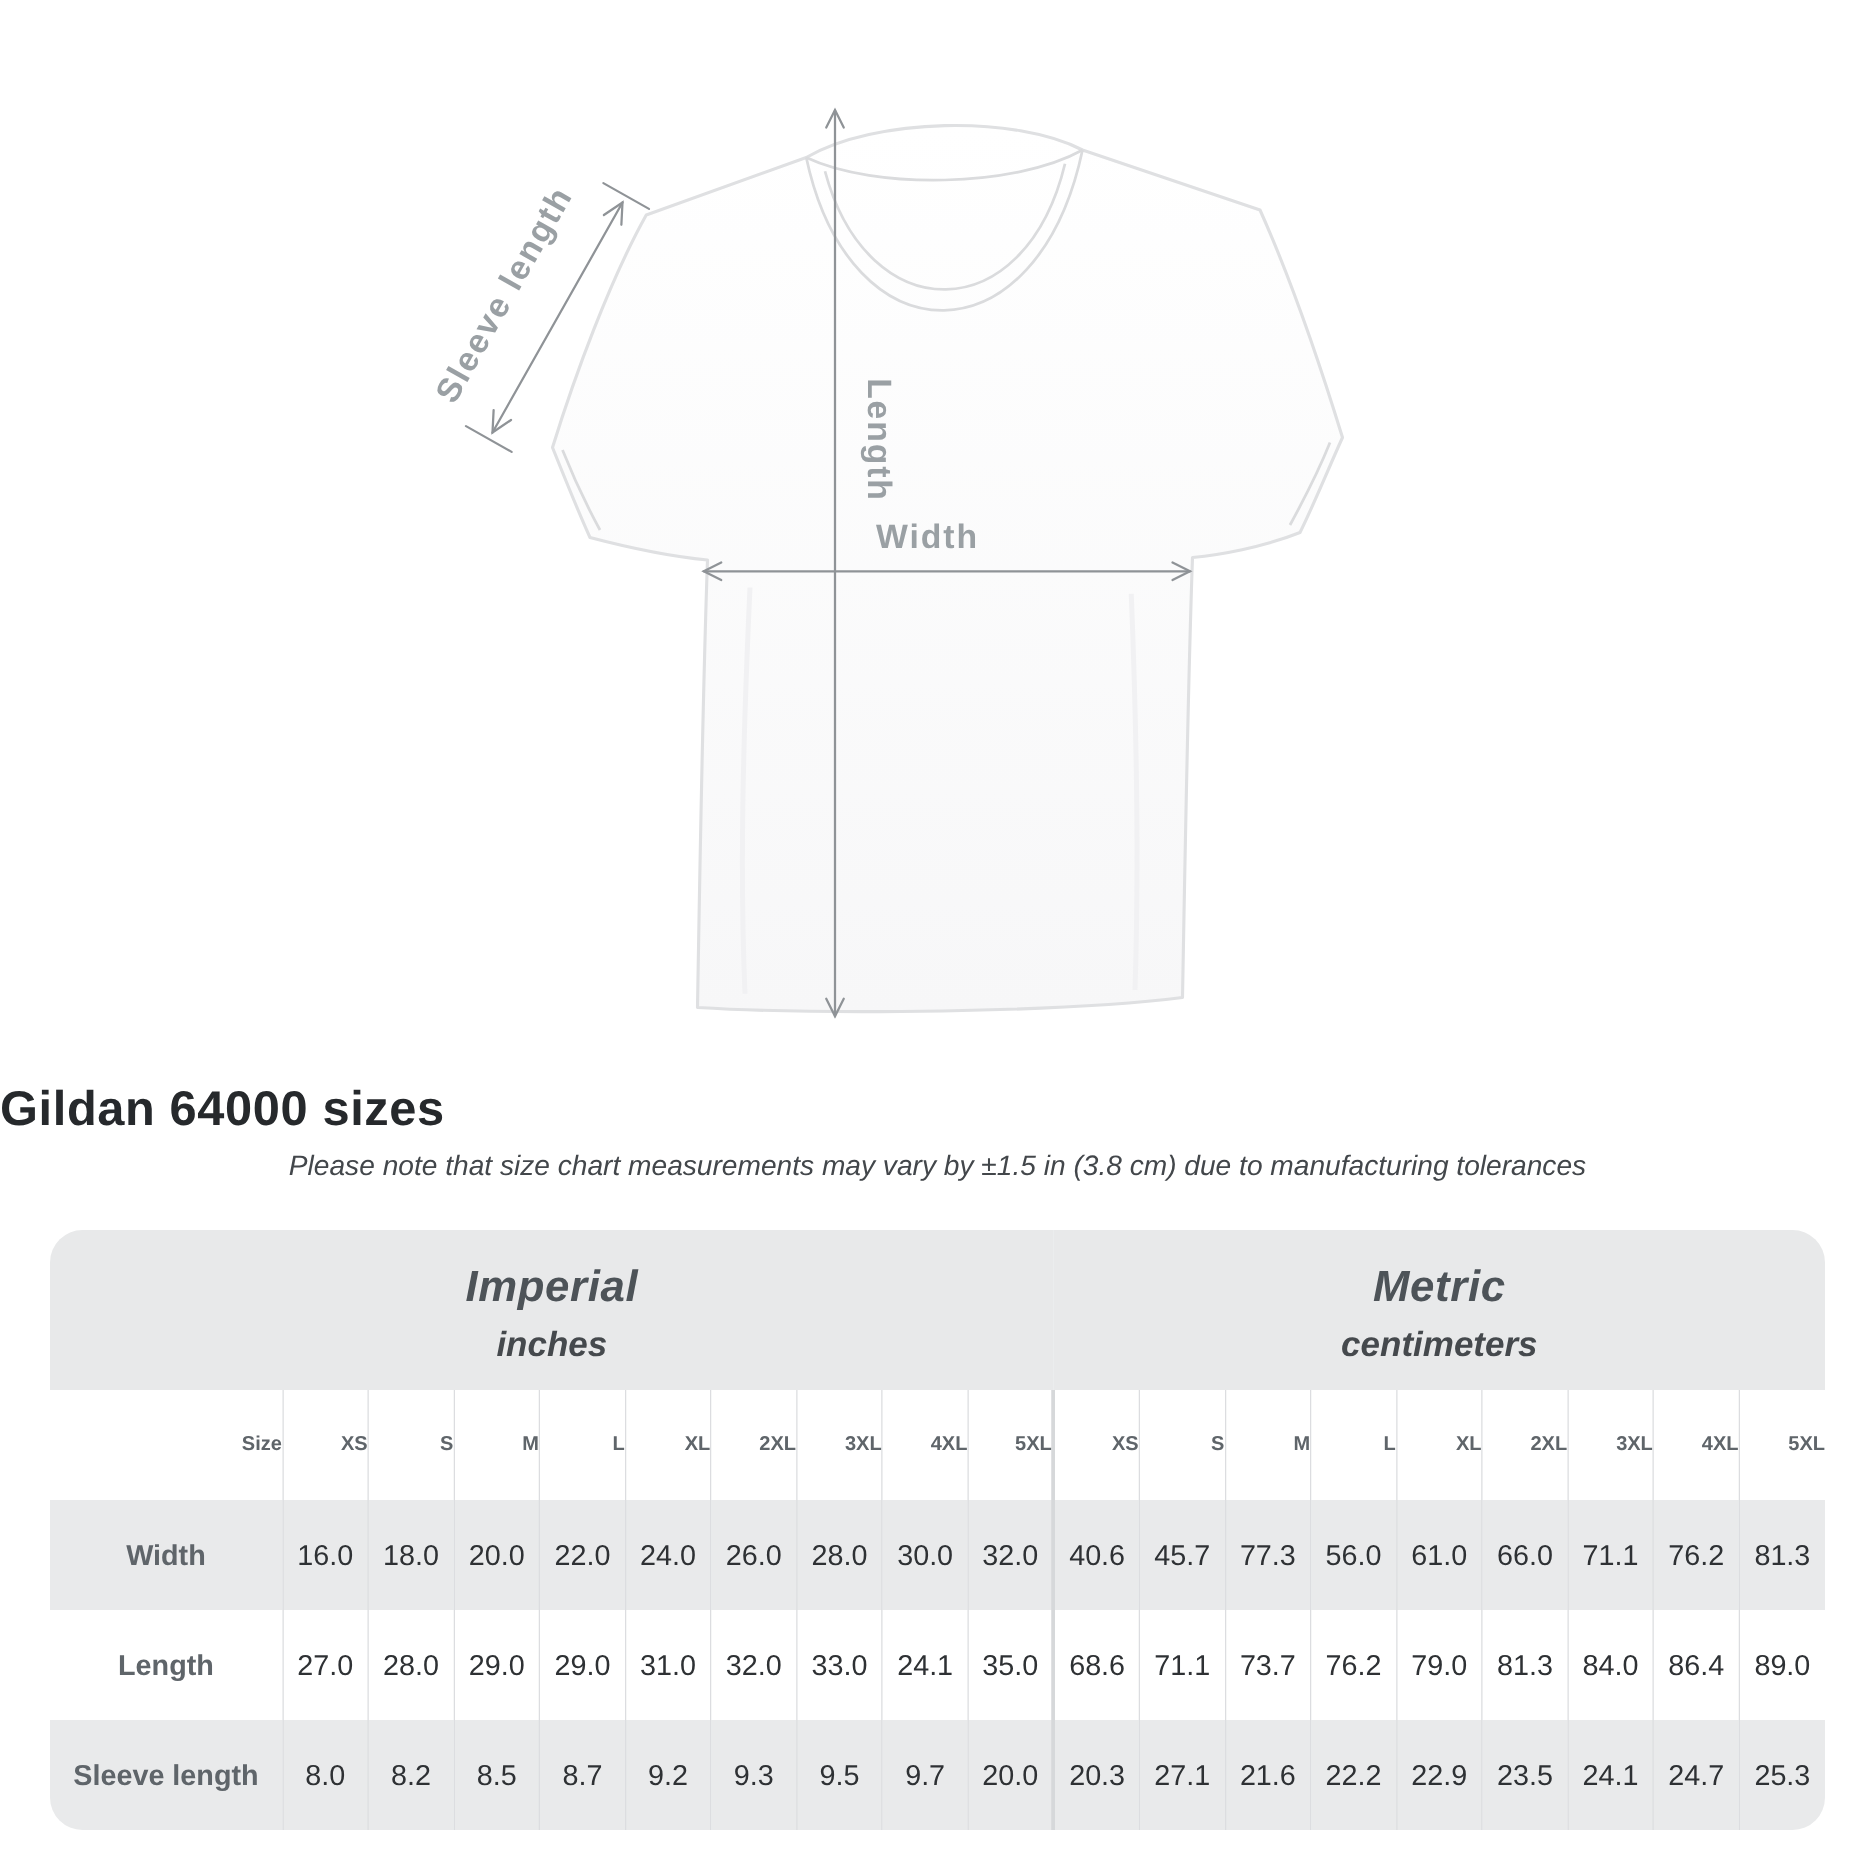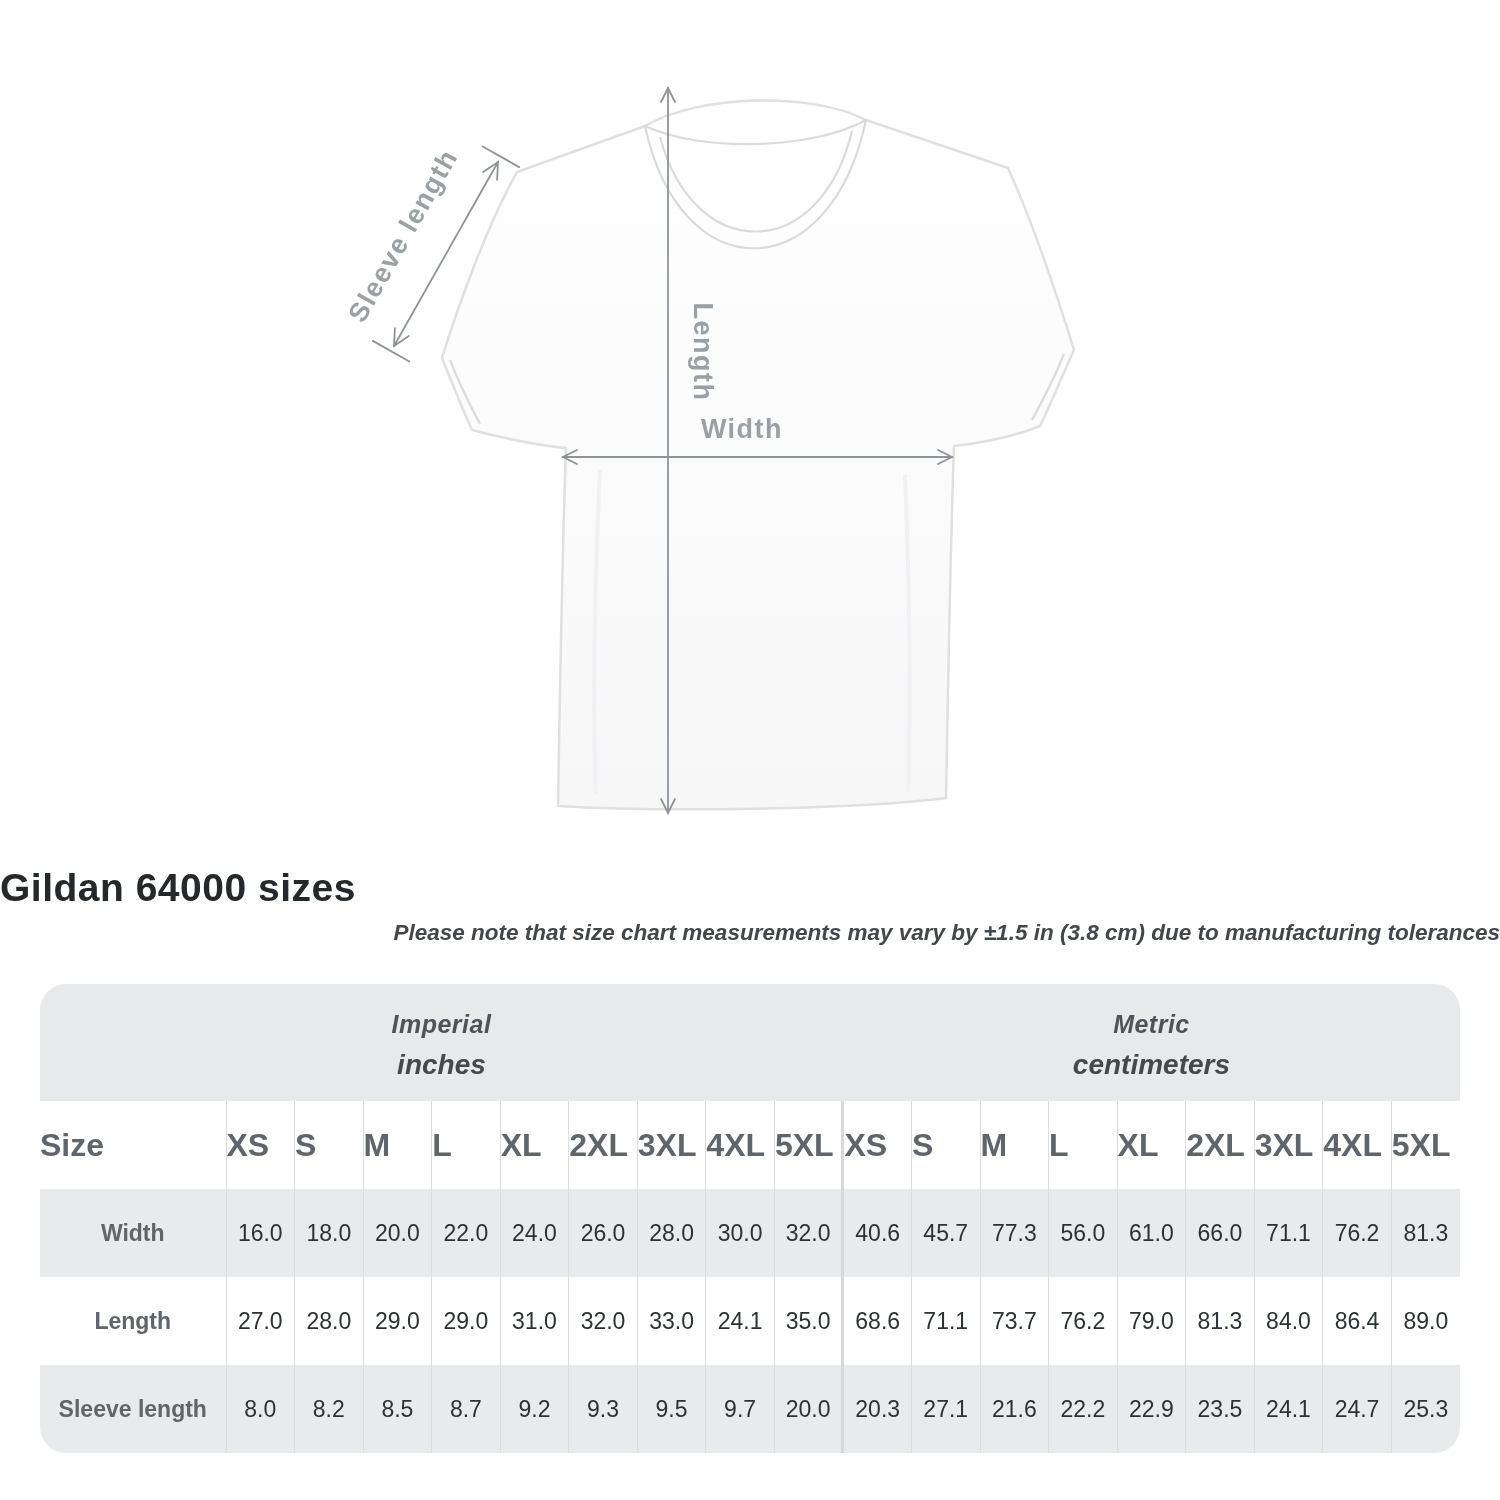--- a/index.html
+++ b/index.html
@@ -20,32 +20,31 @@
   .shirt-seam{fill:none;stroke:#dadbdd;stroke-width:2.2;}
   .shirt-fold{fill:none;stroke:#f1f1f3;stroke-width:4;}
   .mline{stroke:var(--measure-line);stroke-width:1.8;fill:none;stroke-linecap:round;}
   .mlabel{fill:var(--measure-label);font-family:"Liberation Sans",sans-serif;
     font-size:27px;font-weight:bold;letter-spacing:1.5px;}
   .page-title{
     text-align:left;font-size:39px;font-weight:bold;color:var(--title-color);
     margin:16px 0 10px 0;letter-spacing:.5px;
   }
   .note{
-    text-align:right;font-style:italic;font-size:22.5px;color:var(--note-color);
+    text-align:center;font-style:italic;font-size:22.5px;color:var(--note-color);
     margin:0 0 38px 0;
-    font-weight:bold;
   }
   .table-wrap{margin:0 40px;border-radius:26px;overflow:hidden;background:#ffffff;}
   table{width:100%;border-collapse:collapse;table-layout:fixed;}
   th,td{padding:0;}
   th.band{background:var(--band-bg);padding:26px 0 20px 0;vertical-align:top;}
-  .band-title{font-size:25px;font-weight:bold;font-style:italic;color:var(--heading-slate);letter-spacing:.5px;}
+  .band-title{font-size:35px;font-weight:bold;font-style:italic;color:var(--heading-slate);letter-spacing:.5px;}
   .band-unit{font-size:28px;font-style:italic;color:#45494d;margin-top:10px;}
-  tr.sizes th{background:#ffffff;height:88px;text-align:left;
-    font-size:32px;font-weight:bold;color:var(--text-slate);}
+  tr.sizes th{background:#ffffff;height:88px;text-align:right;
+    font-size:16px;font-weight:bold;color:var(--text-slate);}
   tbody td{height:88px;text-align:center;font-size:23px;color:var(--text-dark);background:#ffffff;}
   tbody tr.alt td{background:var(--row-alt-bg);}
   .sep{border-left:1.5px solid var(--sep-color);}
   .sep-strong{border-left:3px solid #d6d8da;}
   td.rowlabel,th.corner{font-weight:bold;color:var(--text-slate);font-size:23px;}
 </style>
 </head>
 <body>
 
 <div class="diagram">

